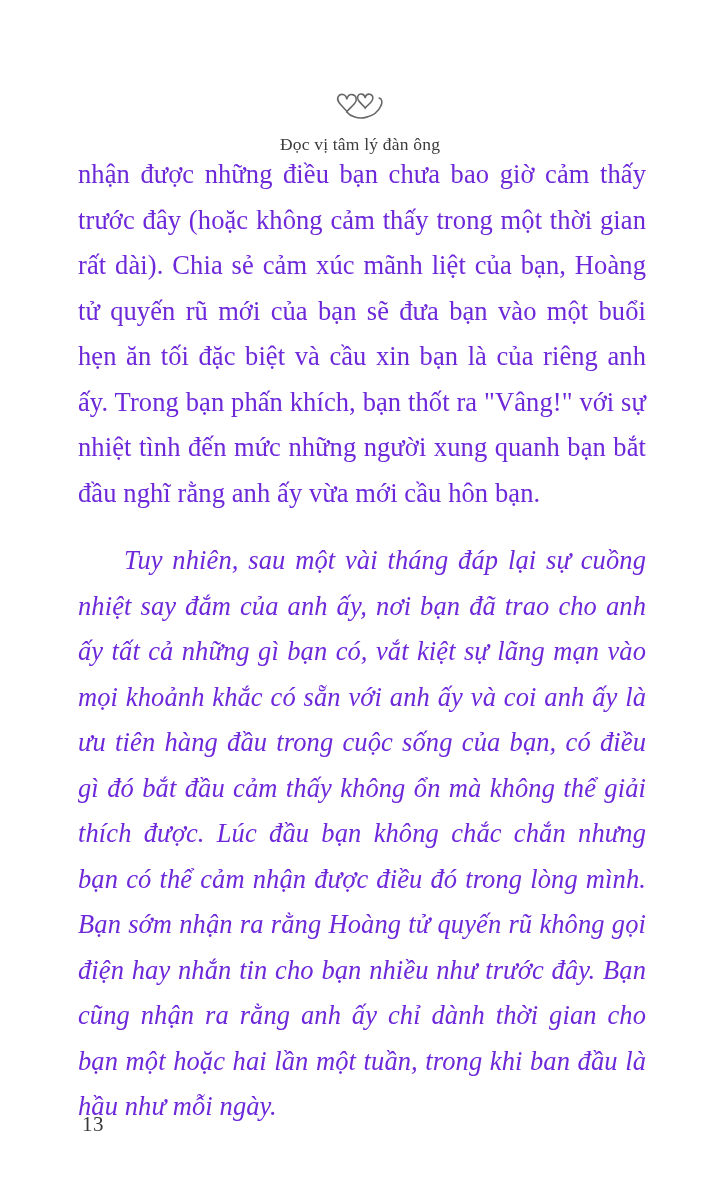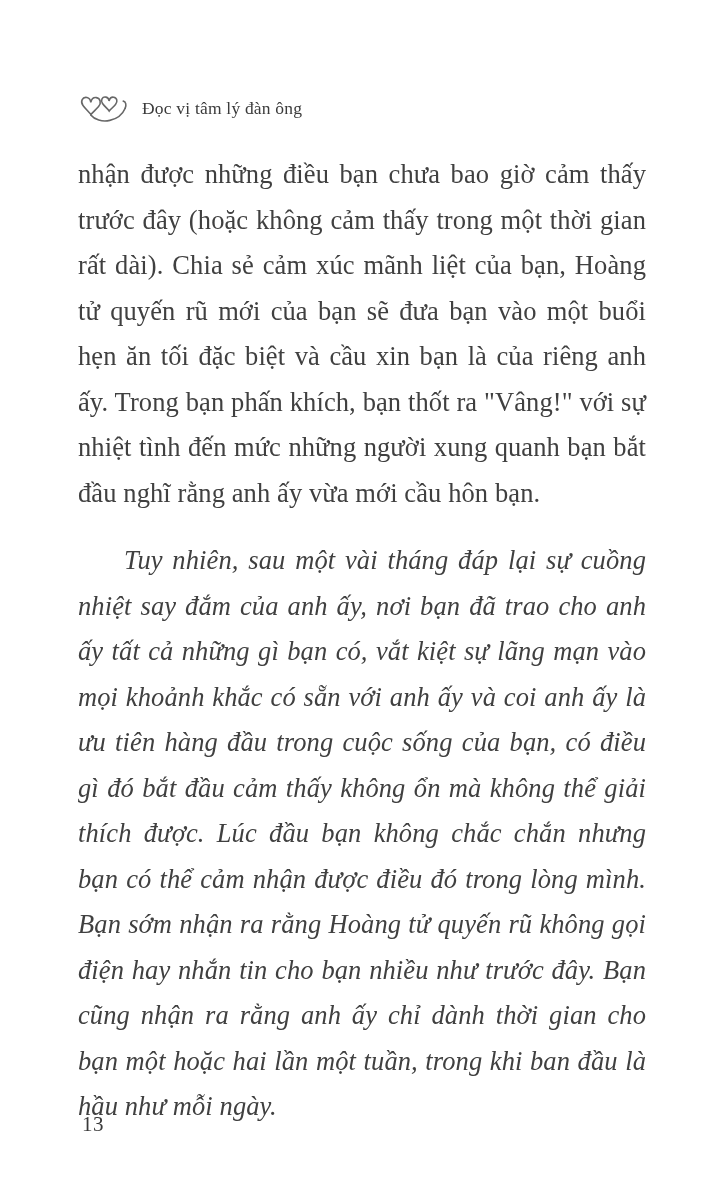--- a/index.html
+++ b/index.html
@@ -26,20 +26,21 @@
   
   .running-head {
     position: absolute;
     top: 88px;
     left: 78px;
     right: 78px;
     height: 40px;
     display: flex;
     align-items: center;
     gap: 12px;
+    flex-direction: column;
   }
   .head-ornament {
     width: 52px;
     height: 34px;
     flex: 0 0 auto;
     display: block;
     opacity: 0.92;
   }
   .head-title {
     font-family: "Liberation Serif", serif;
@@ -55,21 +56,21 @@
     top: 152px;
     left: 78px;
     width: 568px;
   }
   .para {
     margin: 0;
     font-size: 26.5px;
     line-height: 45.5px;
     text-align: justify;
     text-justify: inter-word;
-    color: #404040;
+    color: #6d28d9;
     letter-spacing: 0.1px;
   }
   .para + .para {
     margin-top: 22px;
     font-style: italic;
   }
   .para.indent {
     text-indent: 46px;
   }
 

